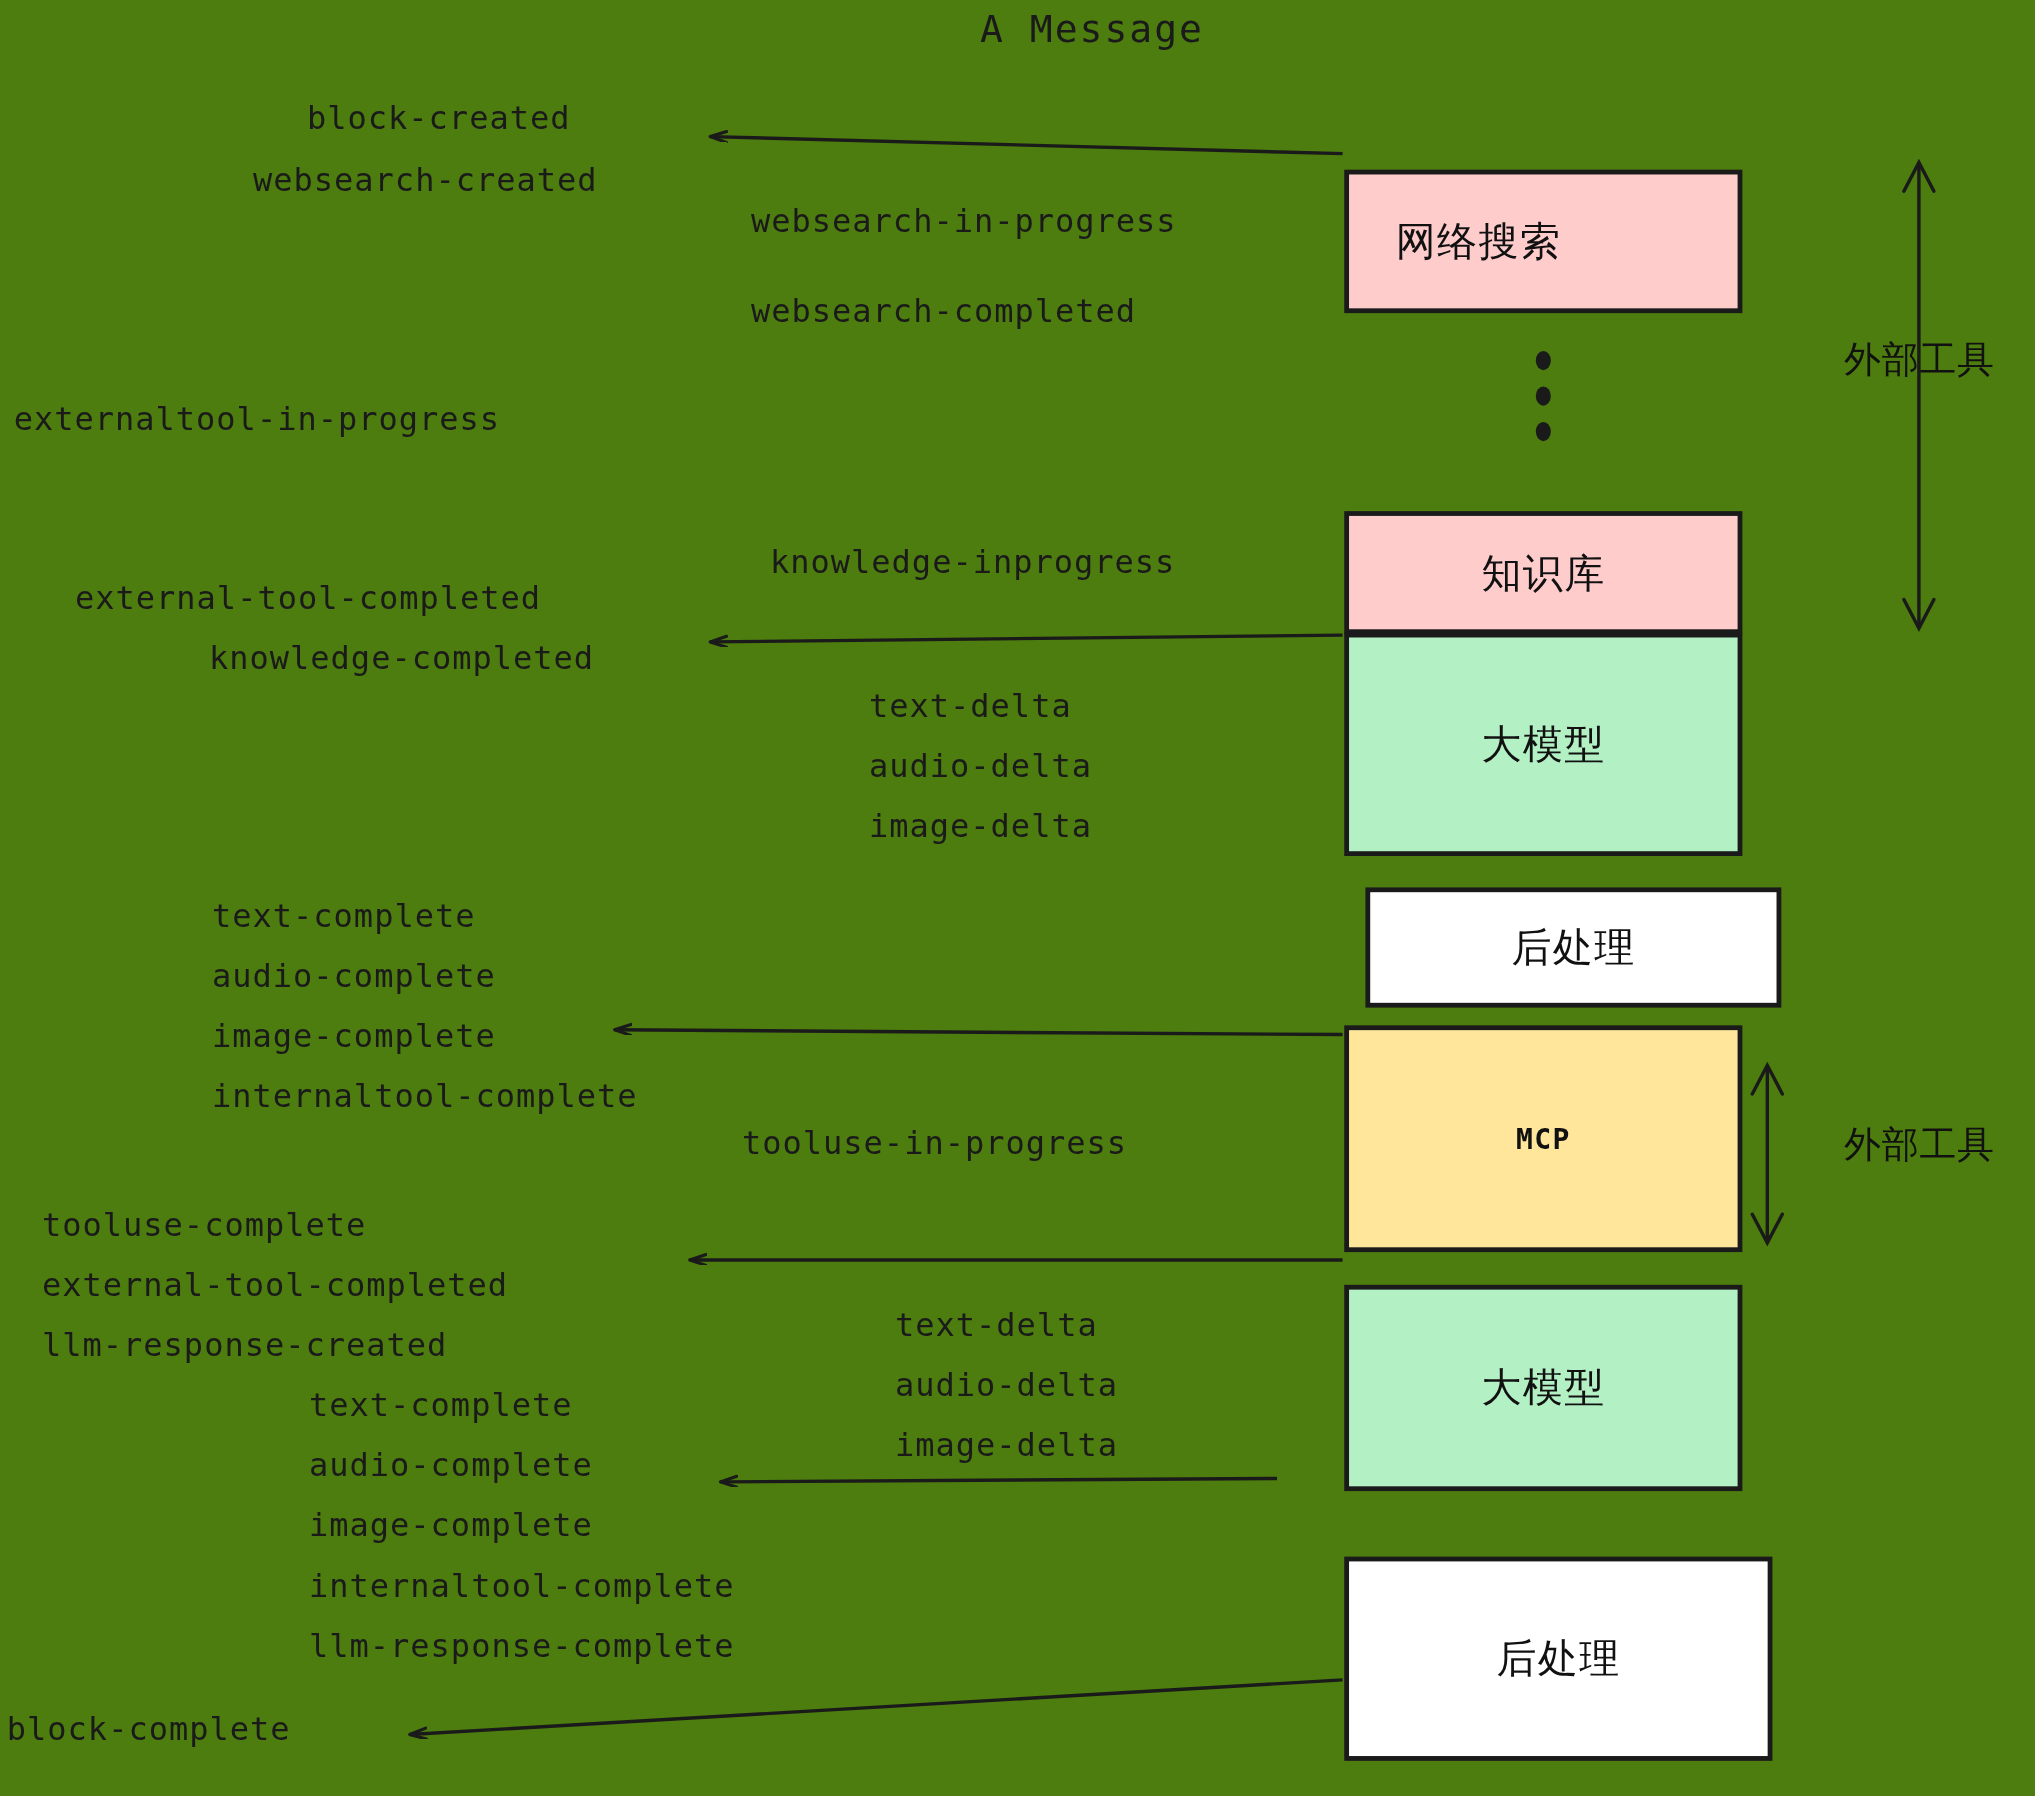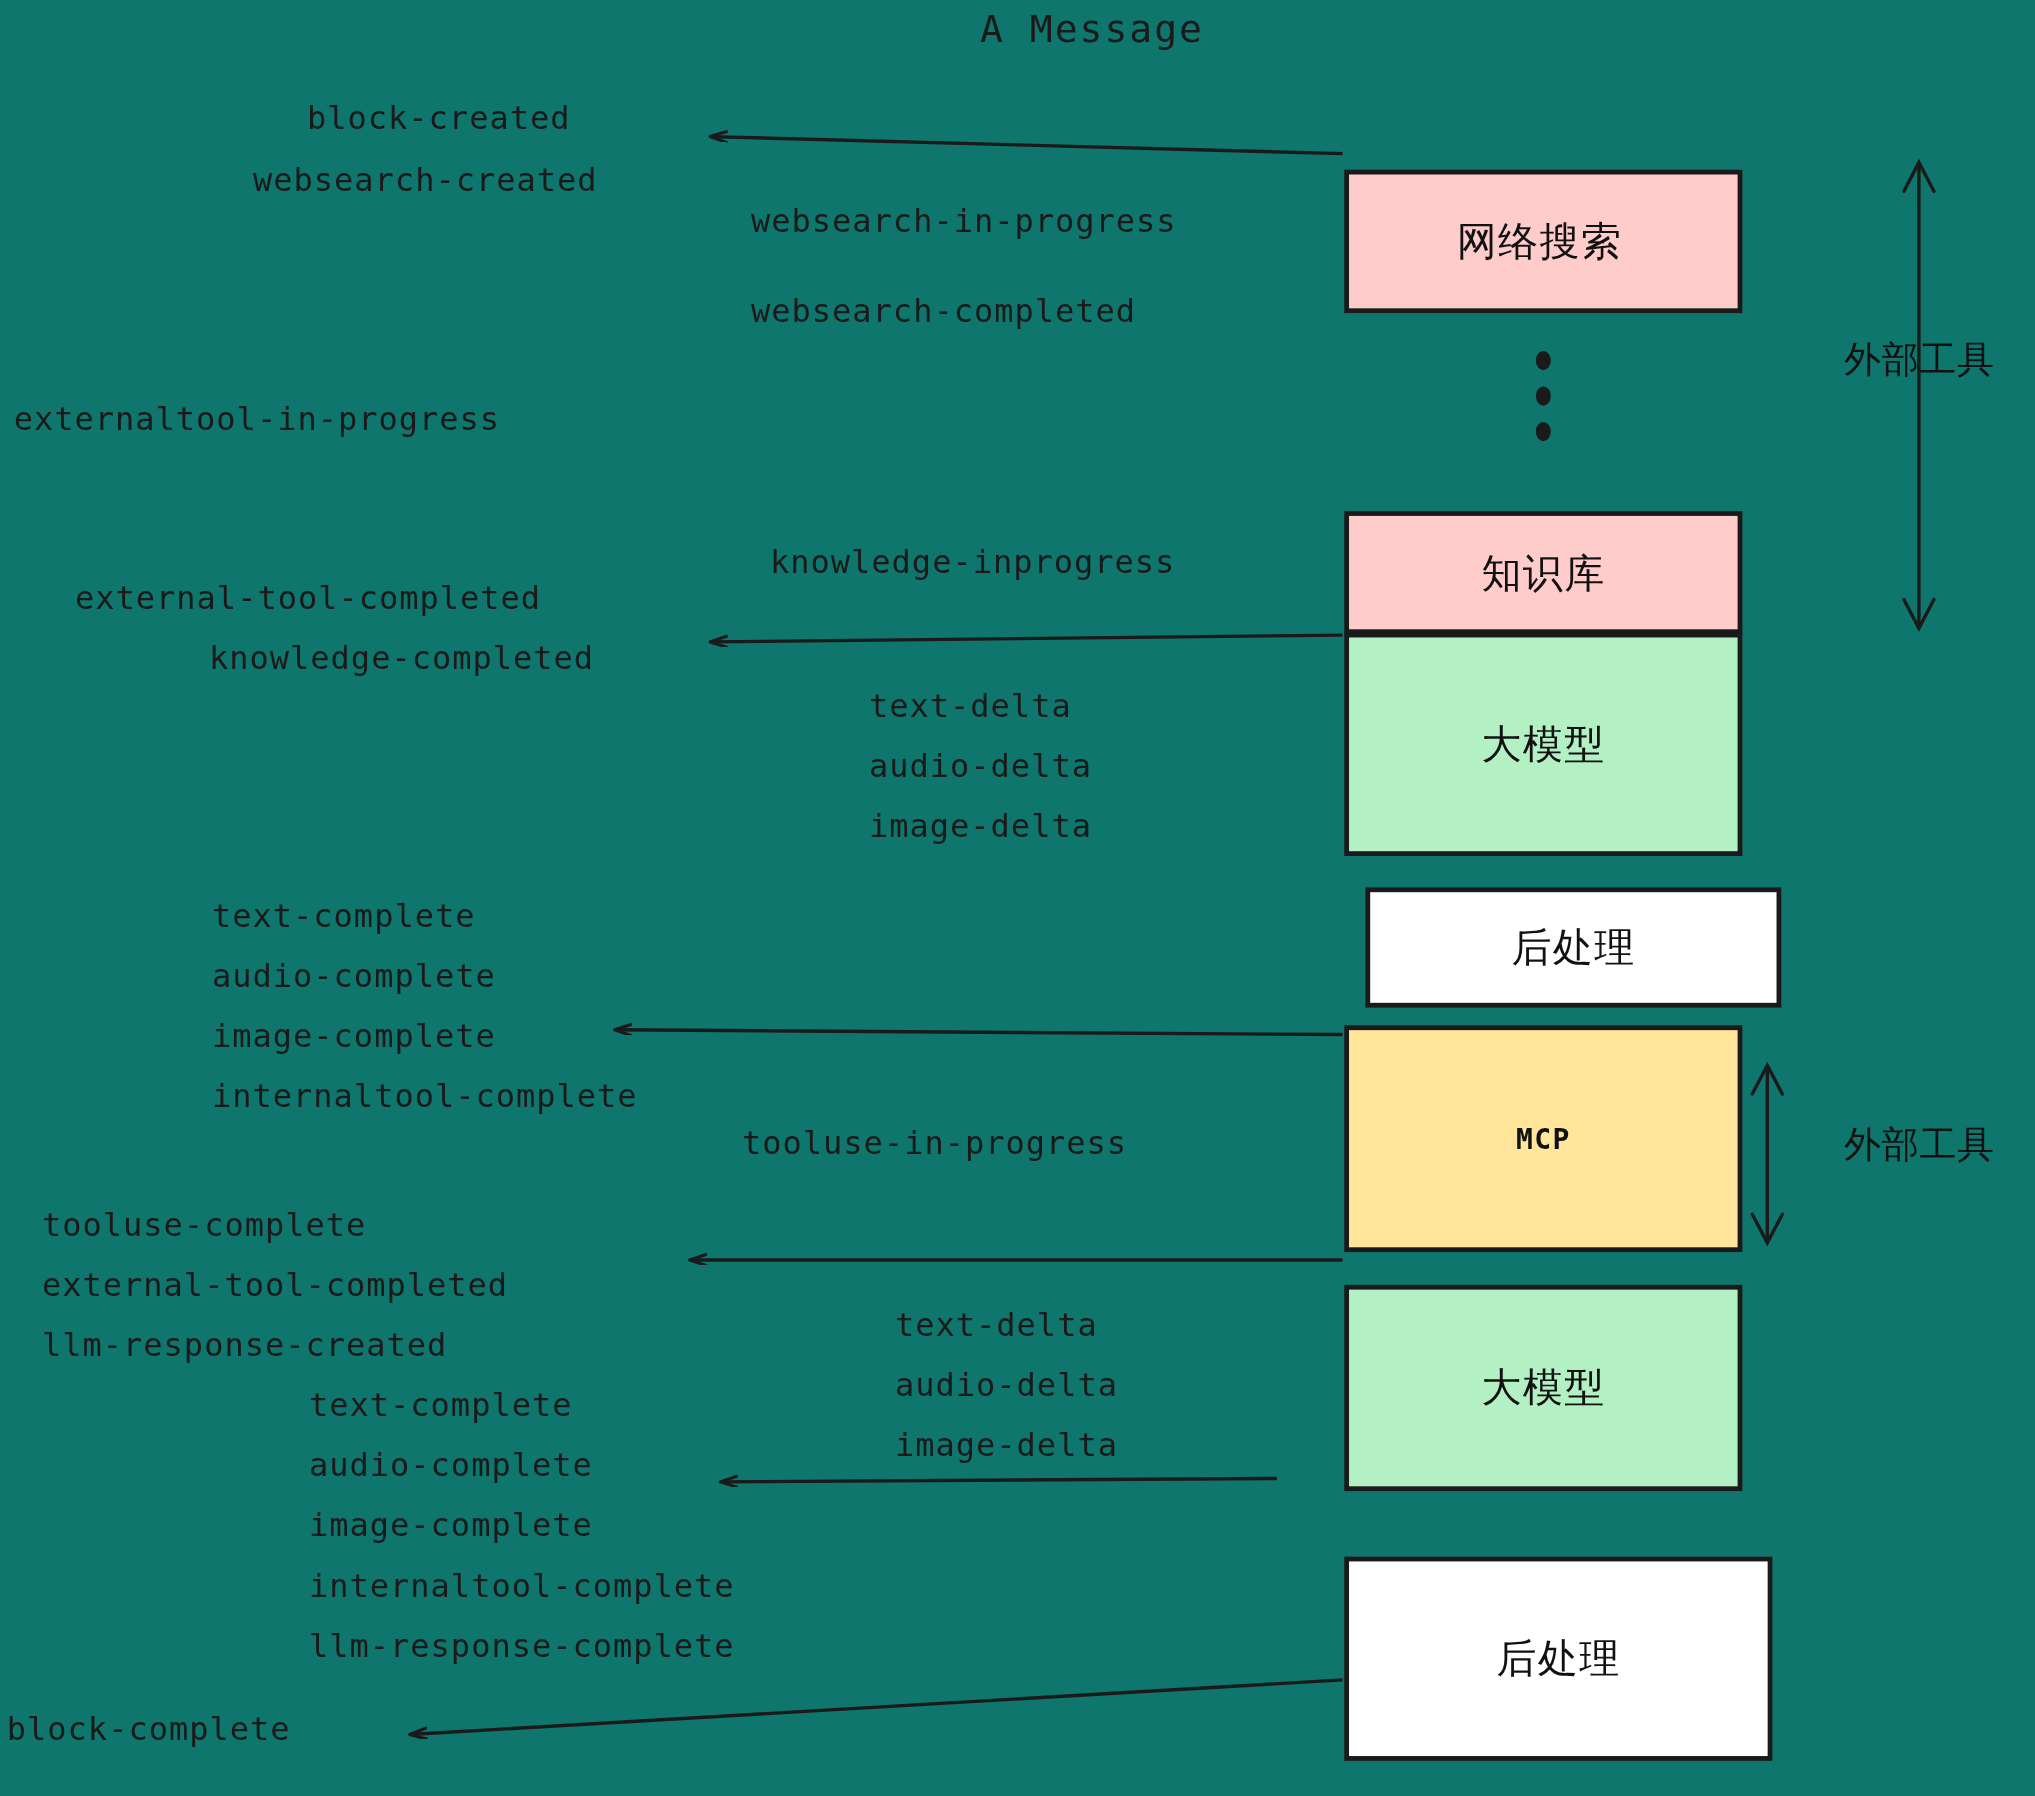--- a/index.html
+++ b/index.html
@@ -1,16 +1,16 @@
 <!DOCTYPE html>
 <html style="font-size:11px"><head>
 <meta charset="utf-8">
 <style>
   html,body{margin:0;padding:0;background:#ffffff;}
-  #stage{position:relative;width:2035px;height:1796px;background:#0f766e;overflow:hidden;
+  #stage{position:relative;width:2035px;height:1796px;background:#4d7c0f;overflow:hidden;
          font-family:"DejaVu Sans Mono","Liberation Mono",monospace;}
   svg.layer{position:absolute;left:0;top:0;width:2035px;height:1796px;}
   .evt{position:absolute;white-space:pre;color:#1a1a1a;
        font-family:"DejaVu Sans Mono","Liberation Mono",monospace;
        font-size:32px;letter-spacing:1px;line-height:1;}
   .title{position:absolute;color:#1a1a1a;font-size:38px;letter-spacing:2px;
          font-family:"DejaVu Sans Mono","Liberation Mono",monospace;white-space:pre;}
   .boxlabel{position:absolute;display:flex;align-items:center;justify-content:center;
             color:#111;font-family:"DejaVu Sans","Liberation Sans",sans-serif;
             font-size:40px;letter-spacing:1.4px;pointer-events:none;}
@@ -62,21 +62,21 @@
           <line x1="2588" y1="1560" x2="2588" y2="1820" stroke="#1a1a1a" stroke-width="5"></line>
           <path d="M2566,1602 L2588,1560 L2610,1602" fill="none" stroke="#1a1a1a" stroke-width="5" stroke-linecap="round"></path>
           <path d="M2566,1778 L2588,1820 L2610,1778" fill="none" stroke="#1a1a1a" stroke-width="5" stroke-linecap="round"></path>
         </g>
       </g>
   </svg>
 
   <div class="title" style="left:980px; top:6.8px;">A Message</div>
 
   <div id="boxlabels">
-      <div class="boxlabel" style="left: 1343px; top: 172px; width: 393px; height: 139px;">网络搜索</div>
+      <div class="boxlabel" style="left: 1282px; top: 172px; width: 393px; height: 139px;">网络搜索</div>
       <div class="boxlabel" style="left: 1347px; top: 514px; width: 393px; height: 118px;">知识库</div>
       <div class="boxlabel" style="left: 1347px; top: 635px; width: 393px; height: 219px;">大模型</div>
       <div class="boxlabel" style="left: 1368px; top: 890px; width: 411px; height: 115px;">后处理</div>
       <div class="boxlabel mono" style="left: 1347px; top: 1028px; width: 393px; height: 222px;">MCP</div>
       <div class="boxlabel" style="left: 1347px; top: 1287px; width: 393px; height: 201px;">大模型</div>
       <div class="boxlabel" style="left: 1347px; top: 1559px; width: 423px; height: 199px;">后处理</div>
     </div>
   <div id="eventlabels">
       <div class="evt" style="left: 307px; top: 102px;">block-created</div>
       <div class="evt" style="left: 253px; top: 164px;">websearch-created</div>

